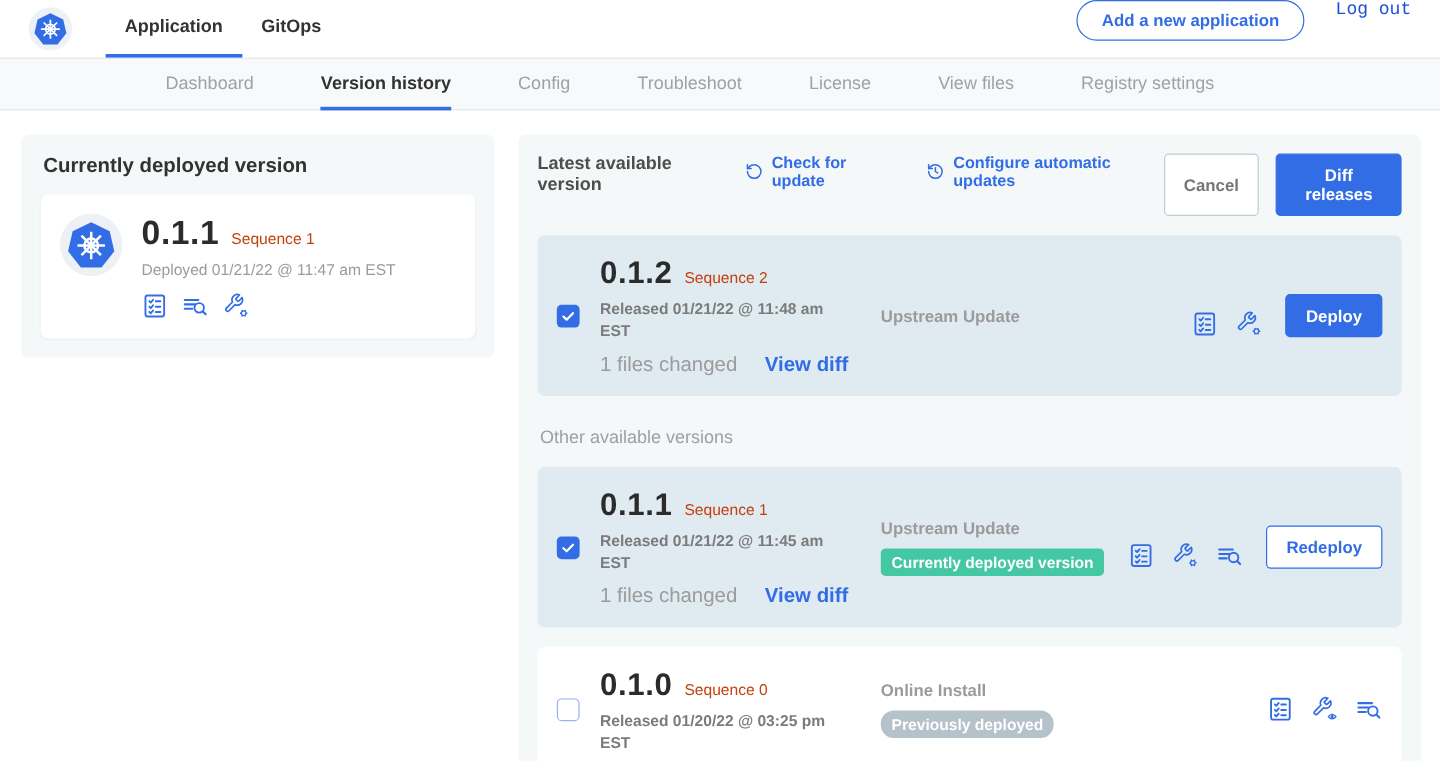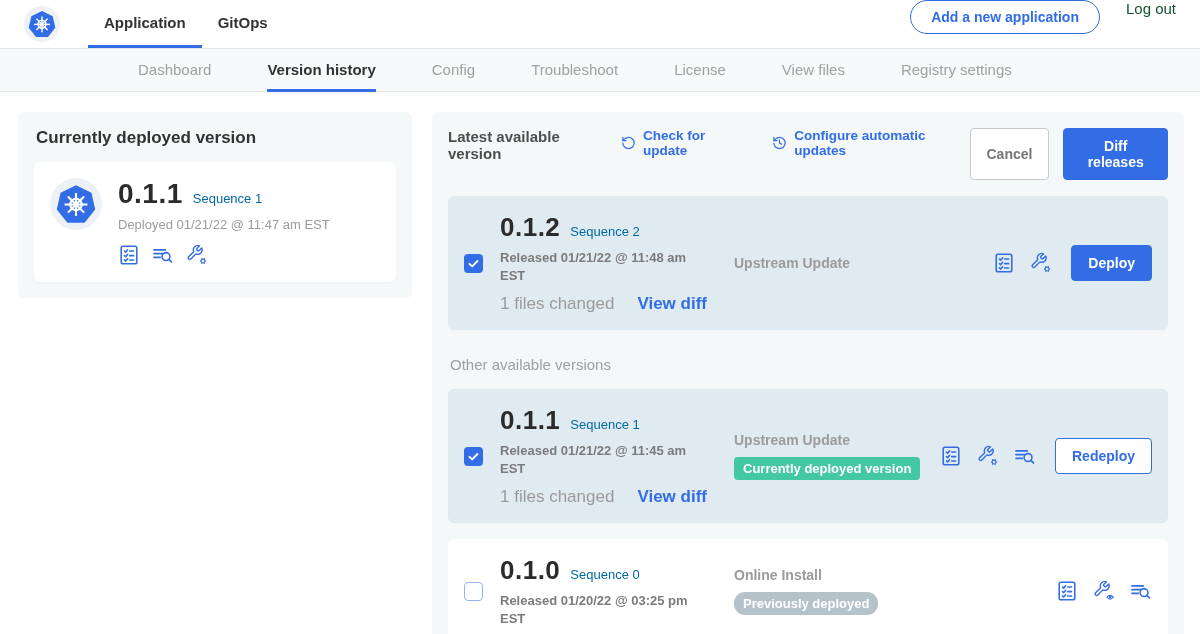--- a/index.html
+++ b/index.html
@@ -10,40 +10,40 @@
   .header { height:48px; display:flex; align-items:stretch; padding:0 24px; background:#fff; }
   .logo-wrap { display:flex; align-items:center; margin-right:28px; }
   .logo-wrap svg { width:36px; height:36px; }
   .top-tab { display:flex; align-items:center; padding:0 16px; font-size:15px; font-weight:700;
     color:#323232; border-bottom:3px solid transparent; cursor:pointer; }
   .top-tab.active { border-bottom-color:#326de6; }
   .header-right { margin-left:auto; display:flex; align-items:flex-start; gap:26px; }
   .pill-btn { border:1px solid #326de6; color:#326de6; background:#fff; font-weight:700;
     font-size:14px; padding:8px 20px; border-radius:18px; cursor:pointer;
     font-family:inherit; }
-  .logout { font-size:15px; color:#14532d; cursor:pointer; }
+  .logout { font-size:15px; color:#1d4ed8; cursor:pointer;font-family:Liberation Mono, monospace; }
 
   
   .subnav { height:44px; background:#f7f9fa; border-top:1px solid #e4e7e9; border-bottom:1px solid #e4e7e9;
     display:flex; align-items:stretch; padding-left:138px; gap:56px; }
   .sub-tab { display:flex; align-items:center; font-size:15px; color:#9da2a6;
     border-bottom:3px solid transparent; margin-bottom:-1px; cursor:pointer; }
   .sub-tab.active { color:#323232; font-weight:700; border-bottom-color:#326de6; }
 
   
   .main { display:flex; gap:20px; padding:20px 16px 0 18px; align-items:flex-start; }
   .panel { background:#f5f8f9; border-radius:6px; }
   .left-panel { width:394px; flex-shrink:0; padding:14px 16px 16px; }
   .left-panel h2 { font-size:17px; font-weight:700; color:#323232; margin:2px 0 14px 2px; }
   .deployed-card { background:#fff; border-radius:6px; padding:16px; display:flex; gap:16px;
     box-shadow:0 1px 2px rgba(0,0,0,.04); }
   .deployed-card .k8s { width:52px; height:52px; flex-shrink:0; }
   .ver-line { display:flex; align-items:baseline; gap:10px; }
   .ver-big { font-size:28px; font-weight:700; color:#2b2b2b; letter-spacing:.5px; }
-  .seq { font-size:13px; color:#0369a1; }
+  .seq { font-size:13px; color:#c2410c; }
   .deployed-at { font-size:13px; color:#9b9b9b; margin-top:7px; }
   .icon-row { display:flex; gap:12px; margin-top:12px; align-items:center; }
   .icon-btn { display:inline-flex; cursor:pointer; }
   .icon-btn svg { width:22px; height:22px; }
 
   .right-panel { flex:1; padding:16px 16px 16px; }
   .avail-head { display:flex; align-items:flex-start; }
   .avail-title { font-size:15px; font-weight:700; color:#4e4e4e; }
   .link { display:flex; align-items:center; gap:7px; color:#326de6; font-size:13.5px;
     font-weight:700; cursor:pointer; }
@@ -70,21 +70,21 @@
   .released { font-size:13px; font-weight:700; color:#7b7b7b; margin-top:6px; width:190px; line-height:1.35; }
   .files-line { margin-top:10px; display:flex; gap:23px; font-size:17px; }
   .files-changed { color:#9b9b9b; }
   .view-diff { color:#326de6; font-weight:700; cursor:pointer; }
   .src-col { flex:1; padding-left:4px; }
   .src-label { font-size:14px; font-weight:700; color:#9b9b9b; }
   .badge { display:inline-block; margin-top:9px; padding:4px 9px; border-radius:4px;
     color:#fff; font-size:13px; font-weight:700; }
   .badge-green { background:#44c7a3; }
   .badge-gray { background:#b5c2c9;border-radius:11px; }
-  .row-actions { display:flex; align-items:center; gap:15px; }
+  .row-actions { display:flex; align-items:flex-end; gap:15px; }
   .row-actions .btn { margin-left:4px; }
   .other-title { font-size:15px; color:#9aa0a4; margin:26px 0 0 2px; }
 </style>
 </head>
 <body>
 
 <svg width="0" height="0" style="position:absolute">
   <defs>
     <g id="k8s-logo">
       <circle cx="50" cy="50" r="50" fill="#edf1f6"></circle>

